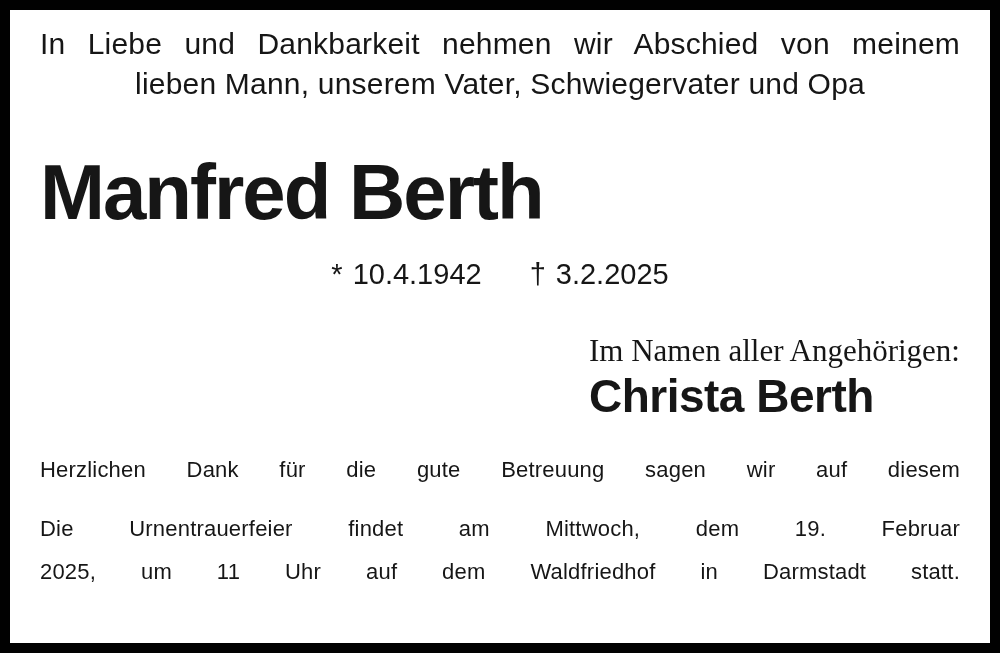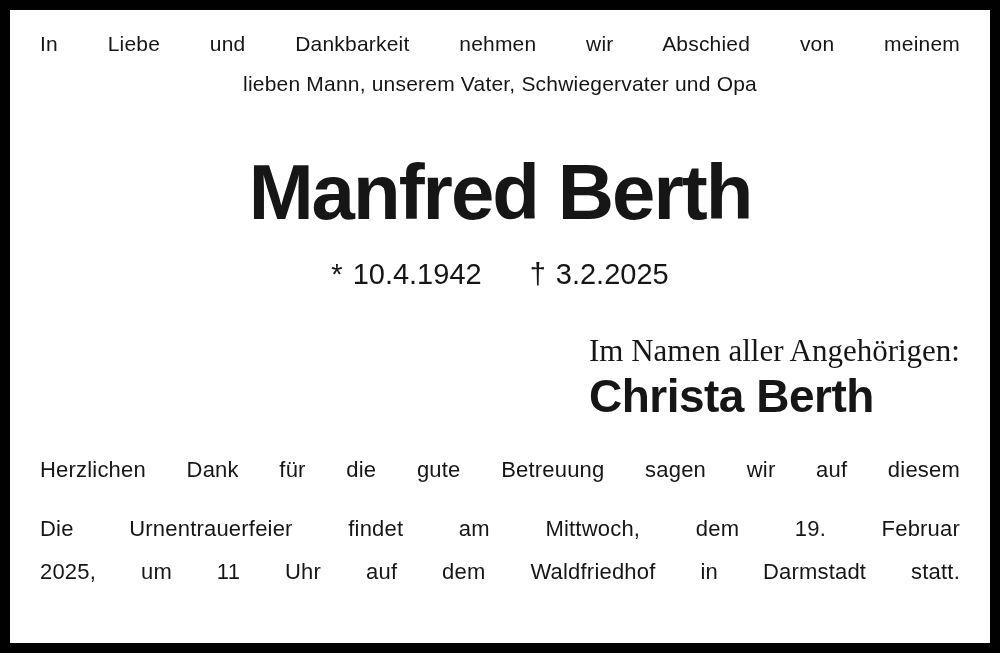--- a/index.html
+++ b/index.html
@@ -9,36 +9,36 @@
     height: 653px;
     box-sizing: border-box;
     border: 10px solid #010101;
     background: #ffffff;
     padding: 14px 30px 0 30px;
     font-family: "Liberation Sans", "DejaVu Sans", sans-serif;
     color: #161616;
     overflow: hidden;
   }
   .intro {
-    font-size: 21px;
+    font-size: 30px;
     line-height: 40px;
     letter-spacing: 0.2px;
   }
   .line-just {
     display: block;
     text-align: justify;
     text-align-last: justify;
   }
   .line-left {
     display: block;
     text-align: center;
   }
   .deceased-name {
     margin-top: 48px;
-    text-align: center;
+    text-align: left;
     font-size: 78px;
     font-weight: bold;
     letter-spacing: -2px;
     line-height: 80px;
     white-space: nowrap;
   }
   .dates {
     margin-top: 24px;
     display: flex;
     justify-content: center;

